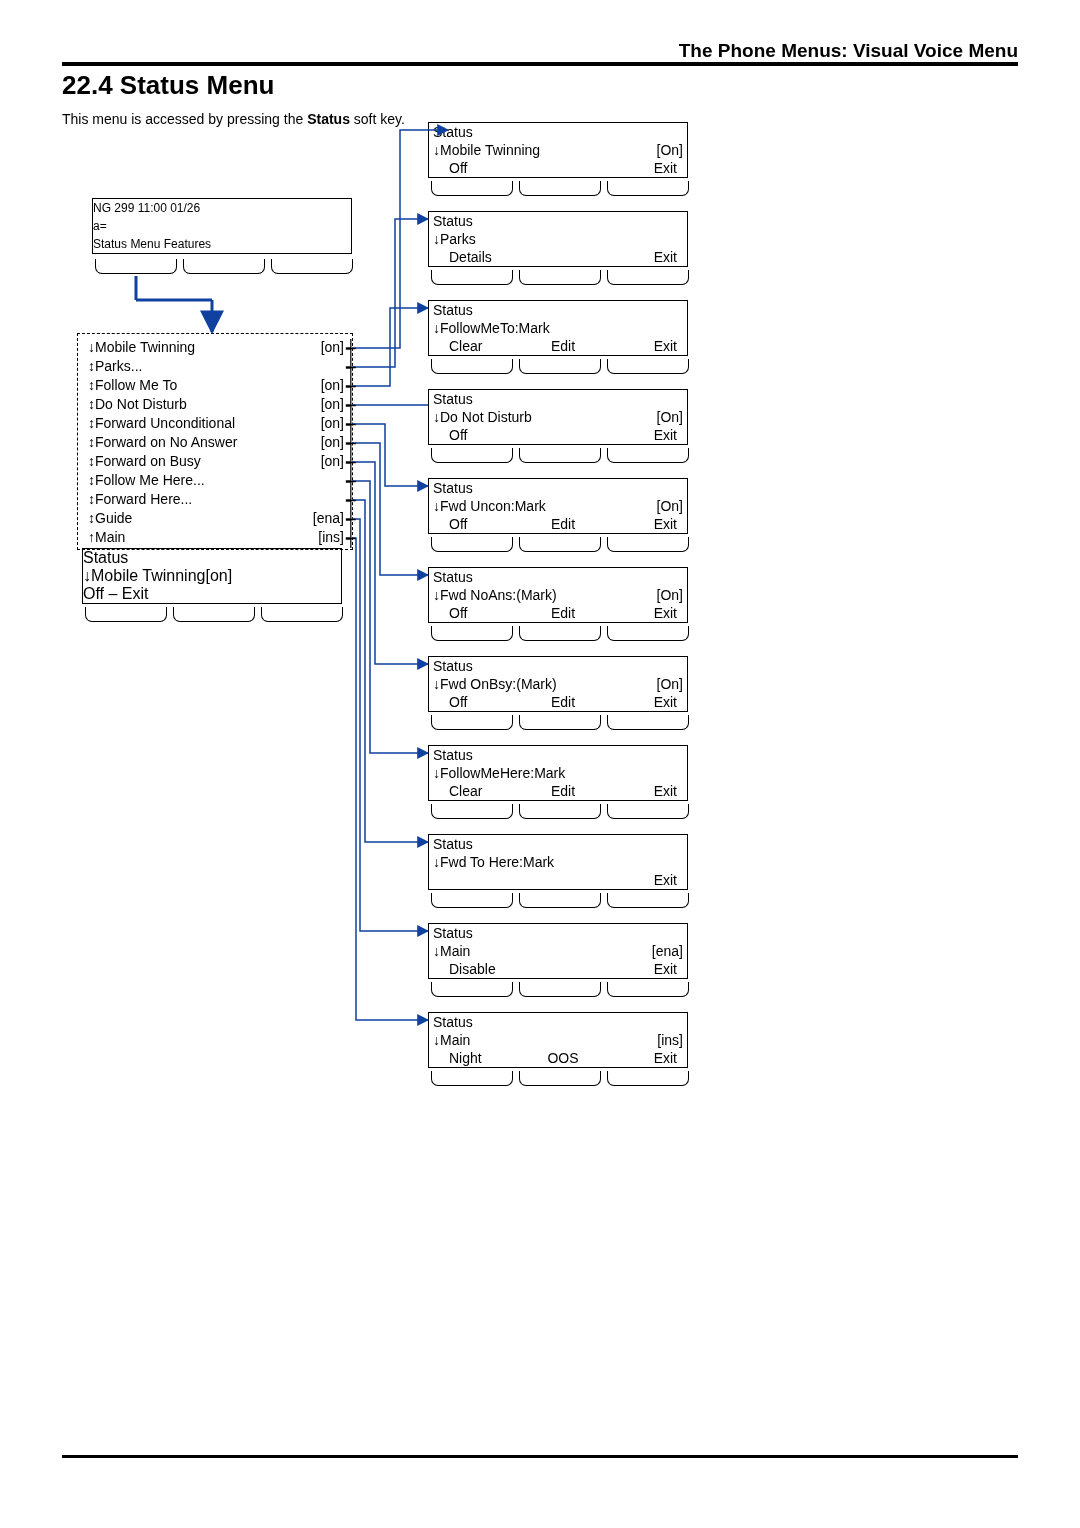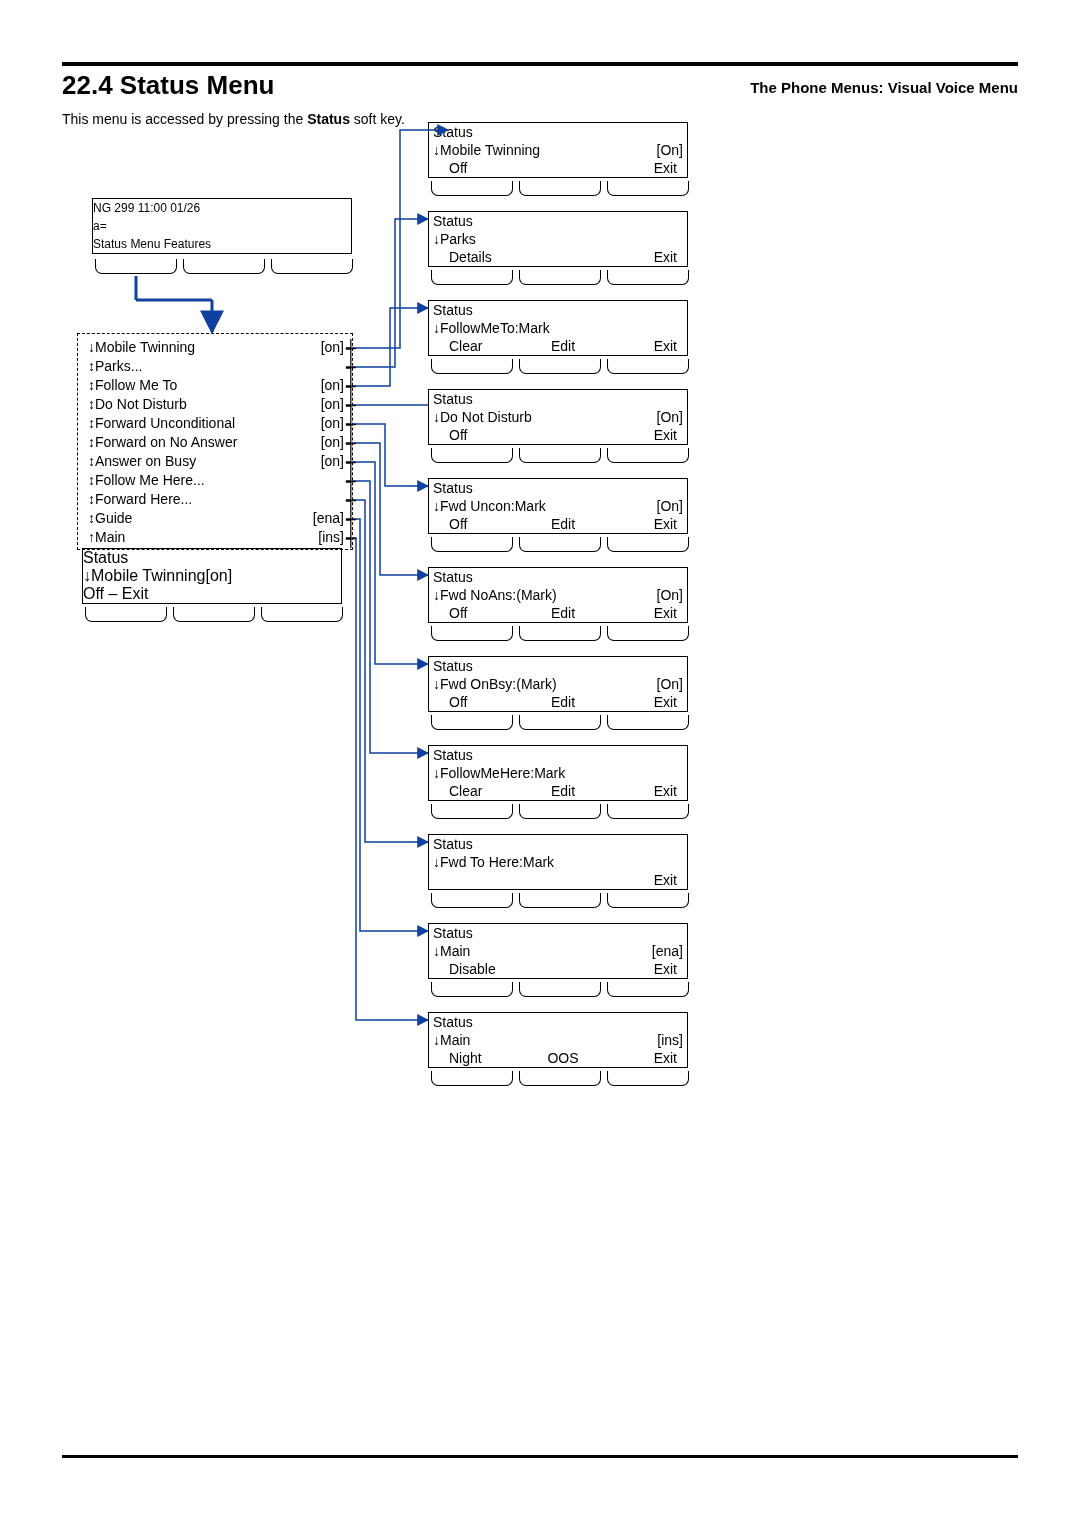--- a/index.html
+++ b/index.html
@@ -17,22 +17,21 @@
     width: 1080px;
     height: 1528px;
     padding: 30px 62px 0 62px;
     box-sizing: border-box;
   }
   .header-right {
     position: absolute;
     top: 40px;
     right: 62px;
     font-weight: bold;
-    font-size: 15px;
-    margin-top: 39px;
+    font-size: 19px;
   }
   .header-rule {
     position: absolute;
     top: 62px;
     left: 62px;
     right: 62px;
     border-top: 4px solid #000;
   }
   .section-title {
     position: absolute;
@@ -226,21 +225,21 @@
       </div>
     <div class="item">
         <span>↕Forward Unconditional</span>
         <span>[on]</span>
       </div>
     <div class="item">
         <span>↕Forward on No Answer</span>
         <span>[on]</span>
       </div>
     <div class="item">
-        <span>↕Answer on Busy</span>
+        <span>↕Forward on Busy</span>
         <span>[on]</span>
       </div>
     <div class="item">
         <span>↕Follow Me Here...</span>
         <span></span>
       </div>
     <div class="item">
         <span>↕Forward Here...</span>
         <span></span>
       </div>

